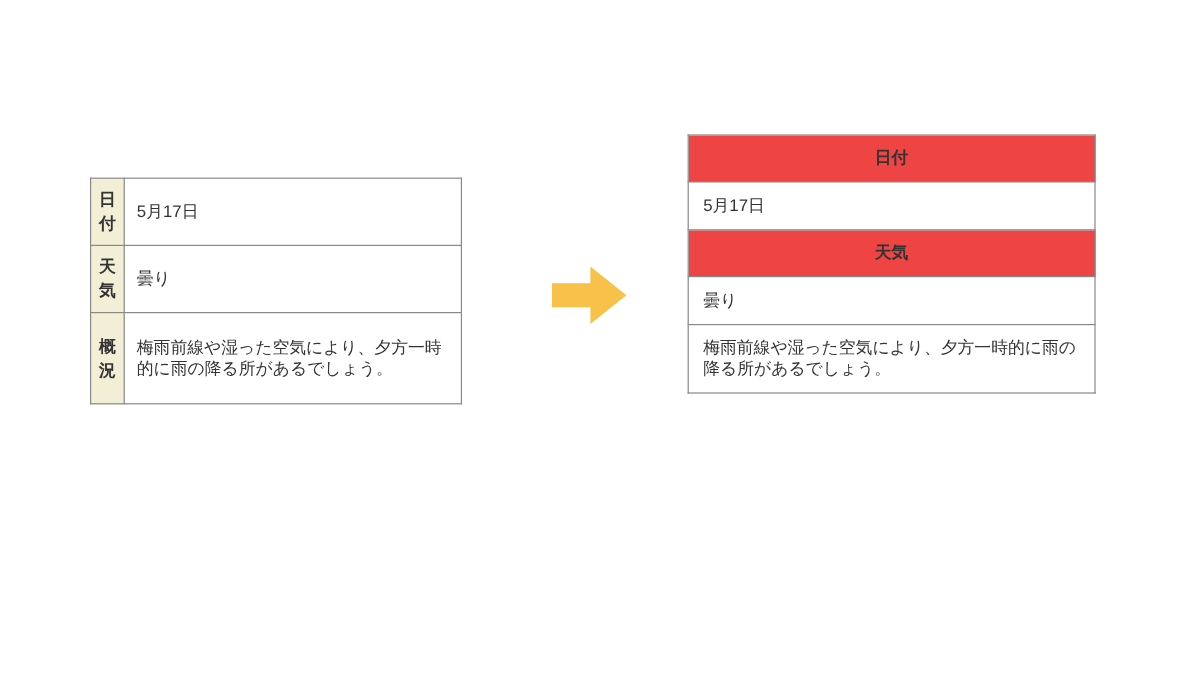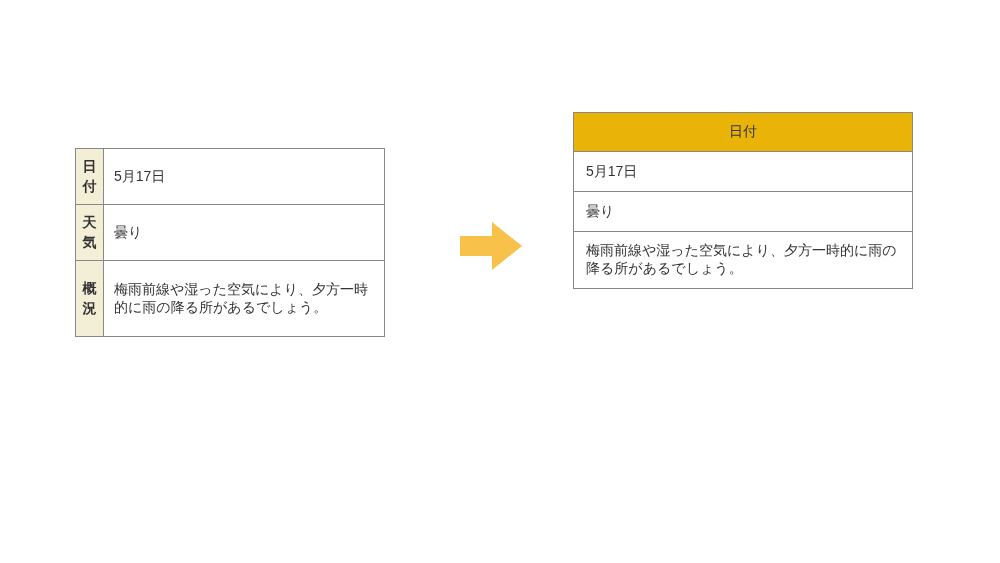--- a/index.html
+++ b/index.html
@@ -58,22 +58,22 @@
       top: 112px;
       width: 340px;
       border-collapse: collapse;
     }
     .right-table th, .right-table td {
       border: 1px solid #888;
       padding: 10px 12px;
       text-align: left;
     }
     .right-table th {
-      background: #eab308;
-      font-weight: normal;
+      background: #ef4444;
+      font-weight: bold;
       text-align: center;
       height: 36px;
     }
     .right-table td {
       background: #fff;
       height: 40px;
     }
     .right-table td.big {
       height: 54px;
     }
@@ -110,19 +110,22 @@
 
 <table class="right-table">
   <tbody>
       <tr>
         <th>日付</th>
       </tr>
   <tr>
         <td>5月17日</td>
       </tr>
   <tr>
+        <th>天気</th>
+      </tr>
+  <tr>
         <td>曇り</td>
       </tr>
   <tr>
         <td class="big">梅雨前線や湿った空気により、夕方一時的に雨の降る所があるでしょう。</td>
       </tr>
 </tbody>
   </table>
 
 </body></html>

